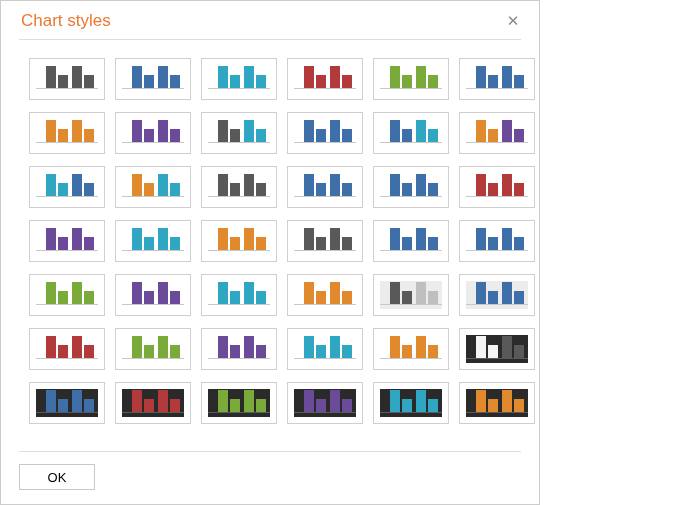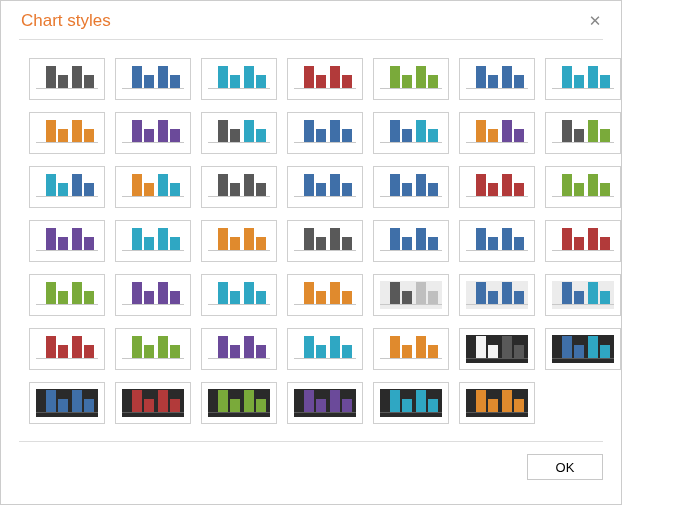--- a/index.html
+++ b/index.html
@@ -4,21 +4,21 @@
 <style>
   * { box-sizing: border-box; }
   body {
     margin: 0;
     font-family: "Segoe UI", Arial, sans-serif;
     font-size: 13px;
     background: #fff;
     color: #333;
   }
   .dialog {
-    width: 622px;
+    width: 540px;
     height: 505px;
     border: 1px solid #ccc;
     background: #fff;
     display: flex;
     flex-direction: column;
   }
   .titlebar {
     display: flex;
     align-items: center;
     justify-content: space-between;
@@ -86,23 +86,22 @@
     width: 10px;
   }
   .bar.tall { height: 22px; }
   .bar.short { height: 13px; }
   .bar.l1 { left: 10px; }
   .bar.l2 { left: 22px; }
   .bar.l3 { left: 36px; }
   .bar.l4 { left: 48px; }
   .footer {
     display: flex;
-    justify-content: flex-end;
     gap: 20px;
-    padding: 12px 18px 24px;
+    padding: 12px 18px 14px;
   }
   .btn {
     min-width: 76px;
     height: 26px;
     border: 1px solid #c8c8c8;
     background: #fff;
     font-size: 13px;
     padding: 0 12px;
     cursor: pointer;
   }

